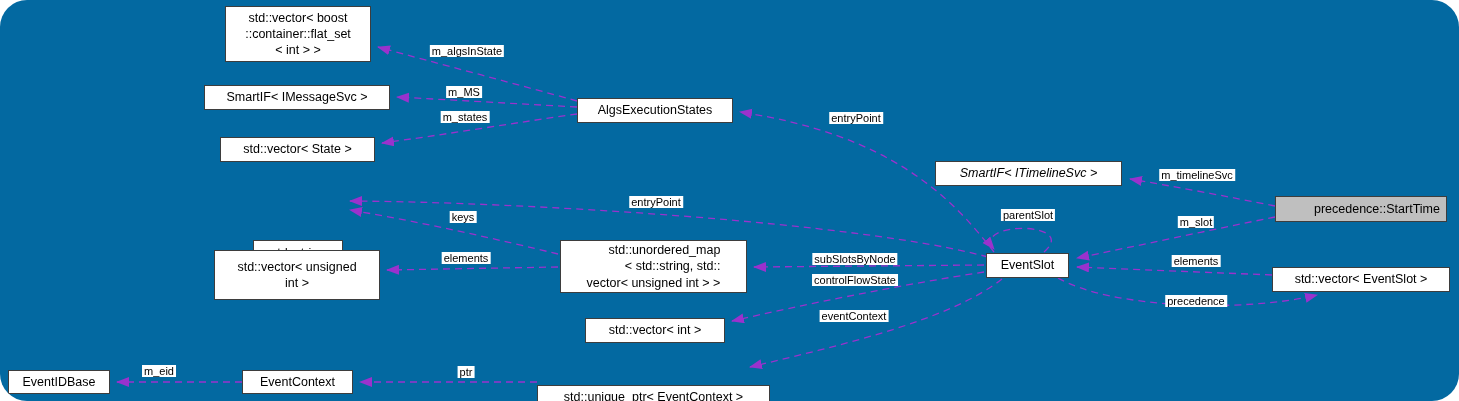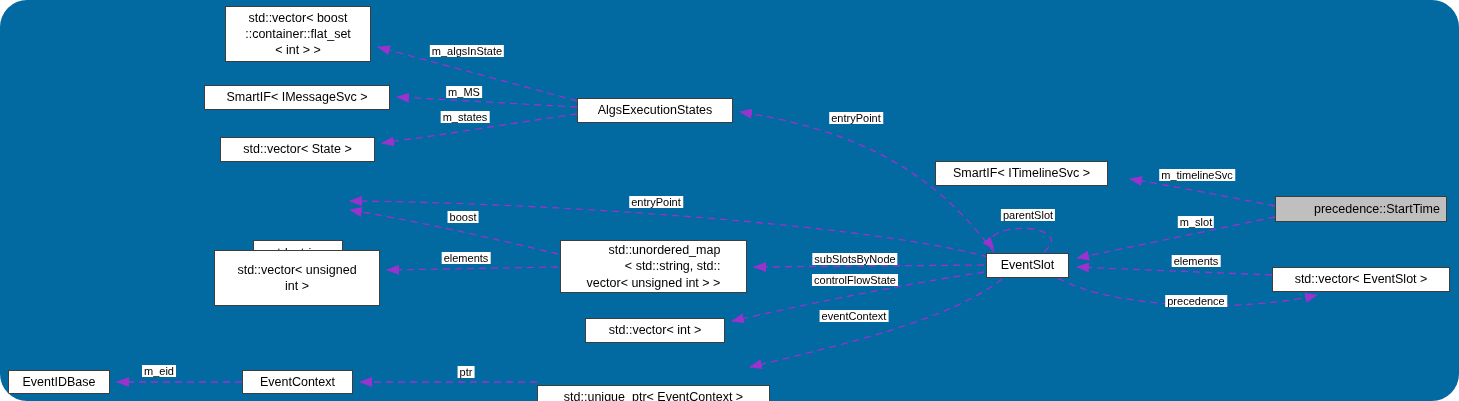--- a/index.html
+++ b/index.html
@@ -66,42 +66,42 @@
         <path d="M 1044 252 C 1080 221, 971 221, 994 249" fill="none" stroke="#9a32cd" stroke-width="1.3" stroke-dasharray="7,5" marker-end="url(#arrow)"></path>
       </g>
   </svg>
   <div id="nodes">
       <div class="node" style="left: 225px; top: 6px; width: 146px; height: 56px; border-color: rgb(61, 61, 61); background: rgb(255, 255, 255);">std::vector&lt; boost
 ::container::flat_set
 &lt; int &gt; &gt;</div>
       <div class="node" style="left: 204px; top: 85px; width: 186px; height: 25px; border-color: rgb(61, 61, 61); background: rgb(255, 255, 255);">SmartIF&lt; IMessageSvc &gt;</div>
       <div class="node" style="left: 220px; top: 137px; width: 155px; height: 25px; border-color: rgb(61, 61, 61); background: rgb(255, 255, 255);">std::vector&lt; State &gt;</div>
       <div class="node" style="left: 253px; top: 192px; width: 90px; height: 26px; border-color: rgb(61, 61, 61); background: rgb(255, 255, 255); margin-top: 48px;">std::string</div>
-      <div class="node" style="left: 214px; top: 250px; width: 166px; height: 56px; border-color: rgb(61, 61, 61); background: rgb(255, 255, 255);">std::vector&lt; unsigned
+      <div class="node" style="left: 214px; top: 250px; width: 166px; height: 50px; border-color: rgb(61, 61, 61); background: rgb(255, 255, 255);">std::vector&lt; unsigned
 int &gt;</div>
       <div class="node" style="left: 577px; top: 98px; width: 156px; height: 25px; border-color: rgb(61, 61, 61); background: rgb(255, 255, 255);">AlgsExecutionStates</div>
       <div class="node" style="left: 560px; top: 240px; width: 187px; height: 53px; border-color: rgb(61, 61, 61); background: rgb(255, 255, 255); text-align: right;">std::unordered_map
 &lt; std::string, std::
 vector&lt; unsigned int &gt; &gt;</div>
       <div class="node" style="left: 585px; top: 318px; width: 140px; height: 25px; border-color: rgb(61, 61, 61); background: rgb(255, 255, 255);">std::vector&lt; int &gt;</div>
       <div class="node" style="left: 537px; top: 385px; width: 233px; height: 24px; border-color: rgb(61, 61, 61); background: rgb(255, 255, 255);">std::unique_ptr&lt; EventContext &gt;</div>
       <div class="node" style="left: 242px; top: 370px; width: 111px; height: 24px; border-color: rgb(61, 61, 61); background: rgb(255, 255, 255);">EventContext</div>
       <div class="node" style="left: 8px; top: 370px; width: 102px; height: 24px; border-color: rgb(61, 61, 61); background: rgb(255, 255, 255);">EventIDBase</div>
-      <div class="node" style="left: 935px; top: 161px; width: 173px; height: 25px; border-color: rgb(61, 61, 61); background: rgb(255, 255, 255);">SmartIF&lt; ITimelineSvc &gt;</div>
+      <div class="node" style="left: 935px; top: 161px; width: 187px; height: 25px; border-color: rgb(61, 61, 61); background: rgb(255, 255, 255); font-style: italic;">SmartIF&lt; ITimelineSvc &gt;</div>
       <div class="node" style="left: 986px; top: 253px; width: 83px; height: 25px; border-color: rgb(61, 61, 61); background: rgb(255, 255, 255);">EventSlot</div>
       <div class="node highlight" style="left: 1275px; top: 196px; width: 172px; height: 26px; border-color: rgb(61, 61, 61); background: rgb(191, 191, 191);">precedence::StartTime</div>
       <div class="node" style="left: 1272px; top: 267px; width: 178px; height: 25px; border-color: rgb(61, 61, 61); background: rgb(255, 255, 255);">std::vector&lt; EventSlot &gt;</div>
     </div>
   <div id="labels">
       <div class="edge-label" style="left: 467px; top: 51px;">m_algsInState</div>
       <div class="edge-label" style="left: 464px; top: 92px;">m_MS</div>
       <div class="edge-label" style="left: 465px; top: 117px;">m_states</div>
       <div class="edge-label" style="left: 856px; top: 118px;">entryPoint</div>
       <div class="edge-label" style="left: 656px; top: 202px;">entryPoint</div>
-      <div class="edge-label" style="left: 463px; top: 217px;">boost</div>
+      <div class="edge-label" style="left: 463px; top: 217px;">keys</div>
       <div class="edge-label" style="left: 466px; top: 258px;">elements</div>
       <div class="edge-label" style="left: 855px; top: 259px;">subSlotsByNode</div>
       <div class="edge-label" style="left: 855px; top: 280px;">controlFlowState</div>
       <div class="edge-label" style="left: 854px; top: 316px;">eventContext</div>
       <div class="edge-label" style="left: 466px; top: 372px;">ptr</div>
       <div class="edge-label" style="left: 159px; top: 371px;">m_eid</div>
       <div class="edge-label" style="left: 1197px; top: 175px;">m_timelineSvc</div>
       <div class="edge-label" style="left: 1196px; top: 222px;">m_slot</div>
       <div class="edge-label" style="left: 1196px; top: 261px;">elements</div>
       <div class="edge-label" style="left: 1196px; top: 301px;">precedence</div>

